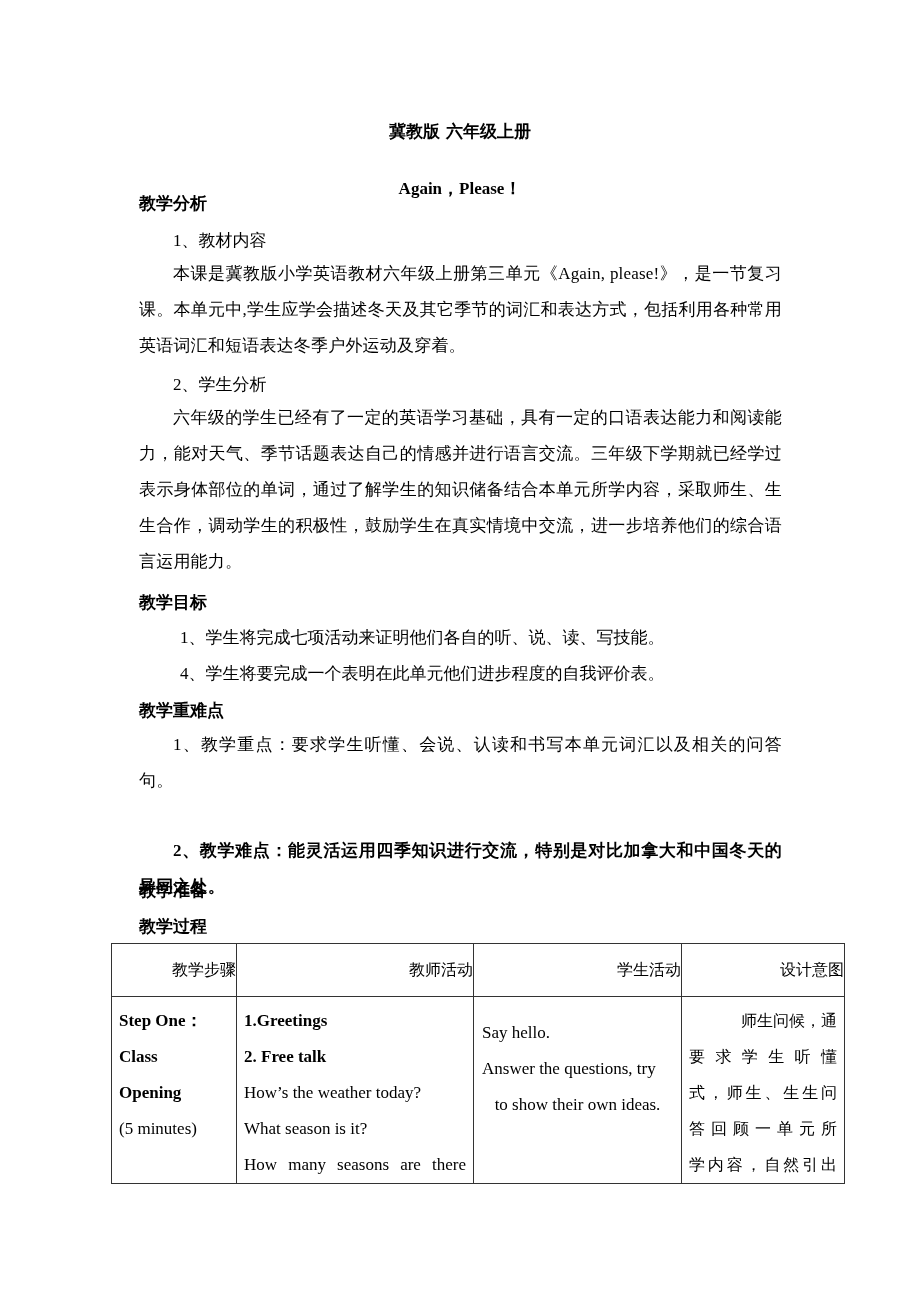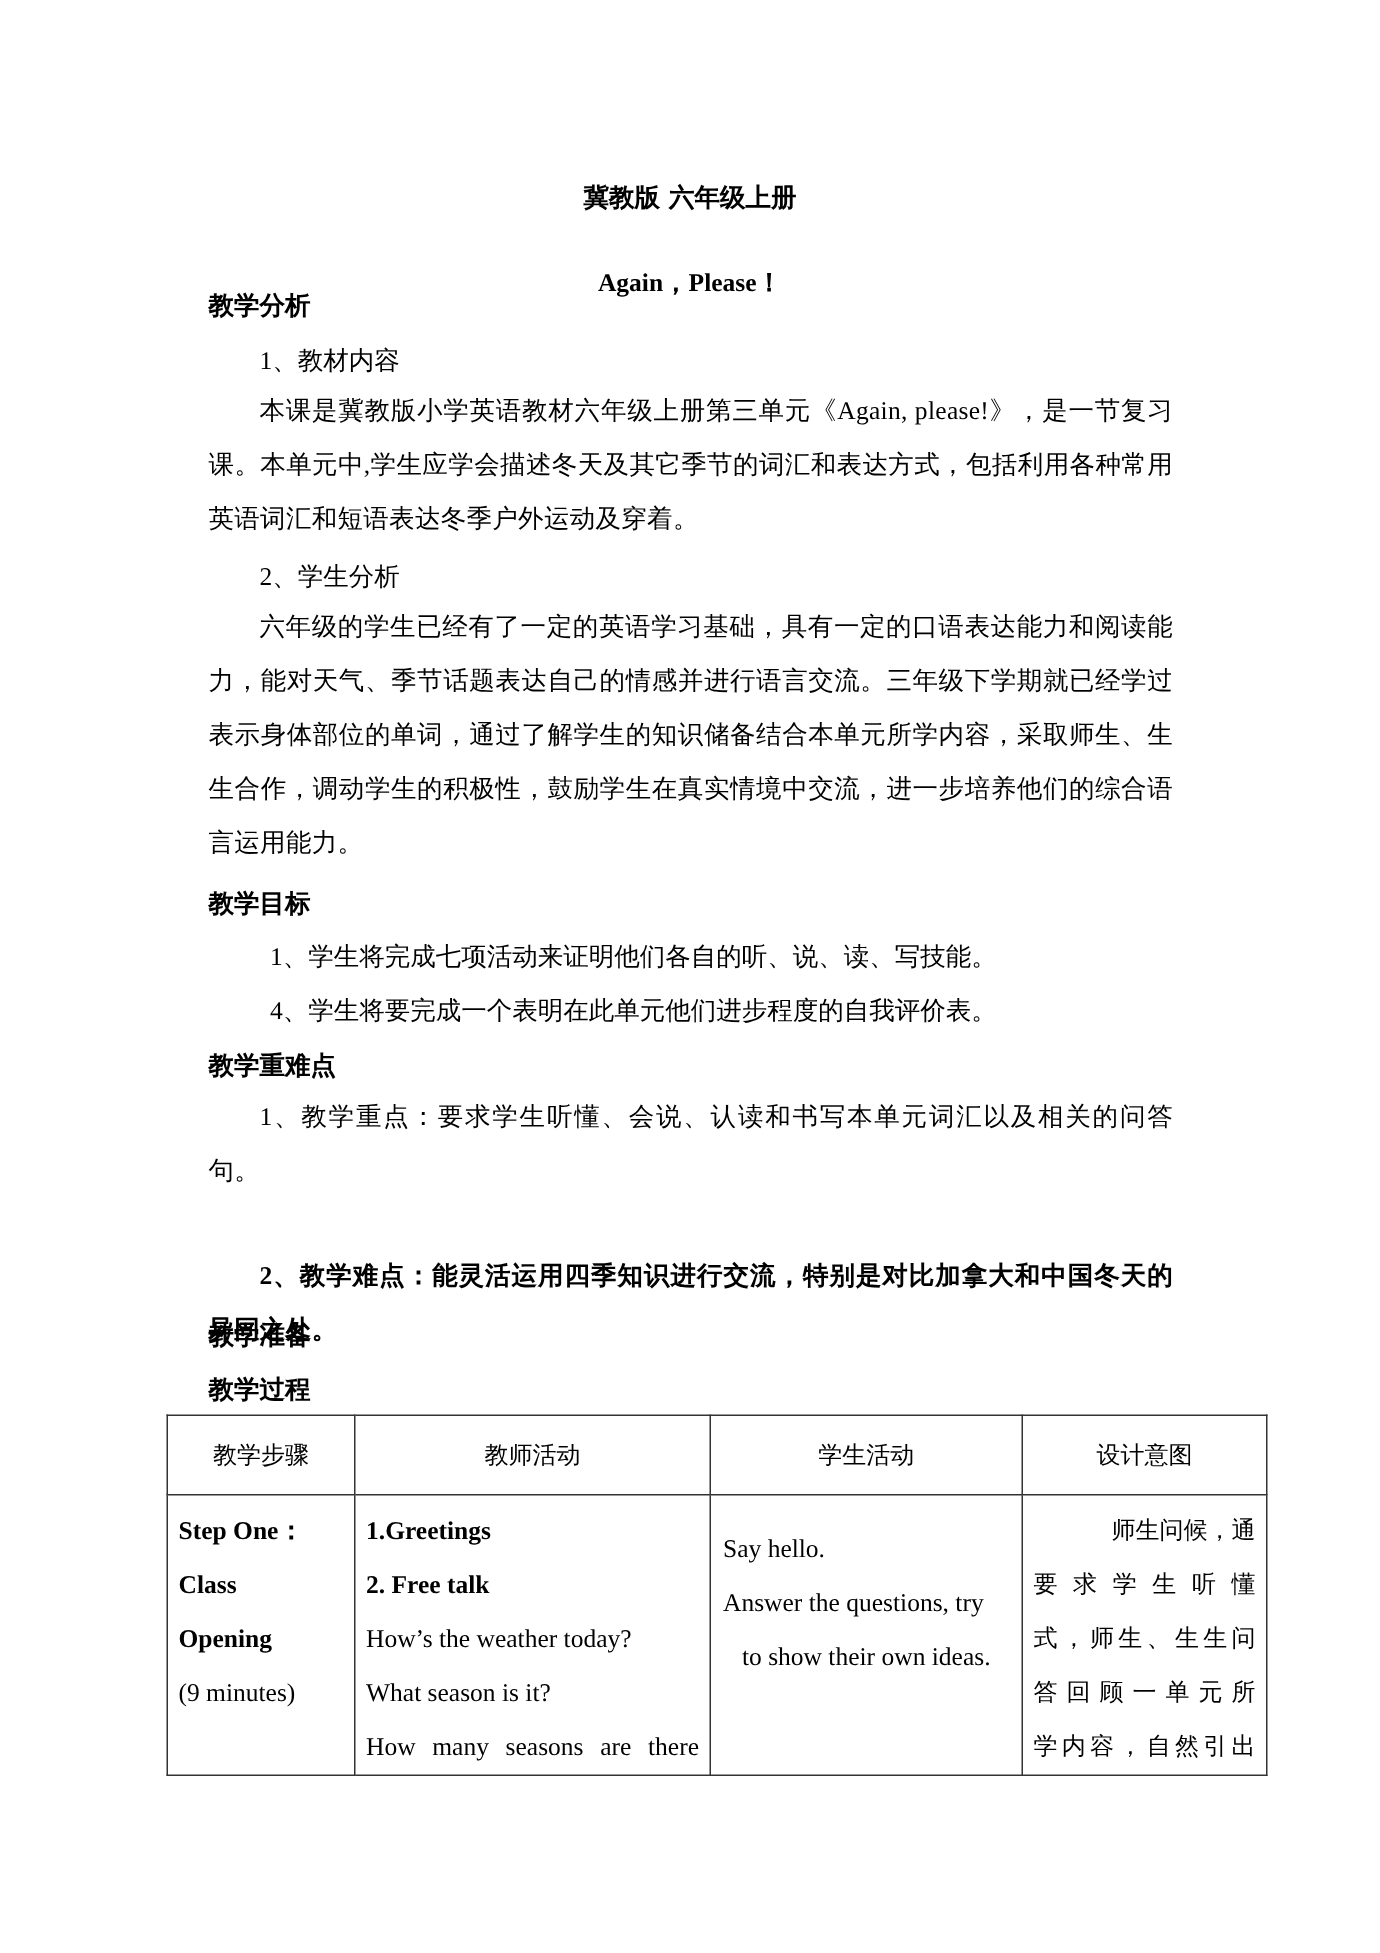--- a/index.html
+++ b/index.html
@@ -72,21 +72,21 @@
     }
     table.process td, table.process th {
       border: 1px solid #333333;
       padding: 0;
       vertical-align: top;
     }
     table.process th {
       height: 52px;
       vertical-align: middle;
       font-weight: normal;
-      text-align: center;
+      text-align: right;
       font-family: Liberation Sans, sans-serif;
       font-size: 16px;
     }
     .cell-lines {
       padding: 6px 7px 0 7px;
       line-height: 36px;
     }
     .cell-lines .b { font-weight: bold; }
     .c-step { width: 124px; }
     .c-teacher { width: 236px; }
@@ -148,21 +148,21 @@
         <th class="c-intent">设计意图</th>
       </tr>
     </thead>
     <tbody>
       <tr style="height:180px;">
         <td>
           <div class="cell-lines">
             <div class="b">Step One：</div>
             <div class="b">Class</div>
             <div class="b">Opening</div>
-            <div>(9 minutes)</div>
+            <div>(5 minutes)</div>
           </div>
         </td>
         <td>
           <div class="cell-lines">
             <div class="b">1.Greetings</div>
             <div class="b">2. Free talk</div>
             <div>How’s the weather today?</div>
             <div>What season is it?</div>
             <div class="justify-line">How many seasons are there</div>
           </div>

